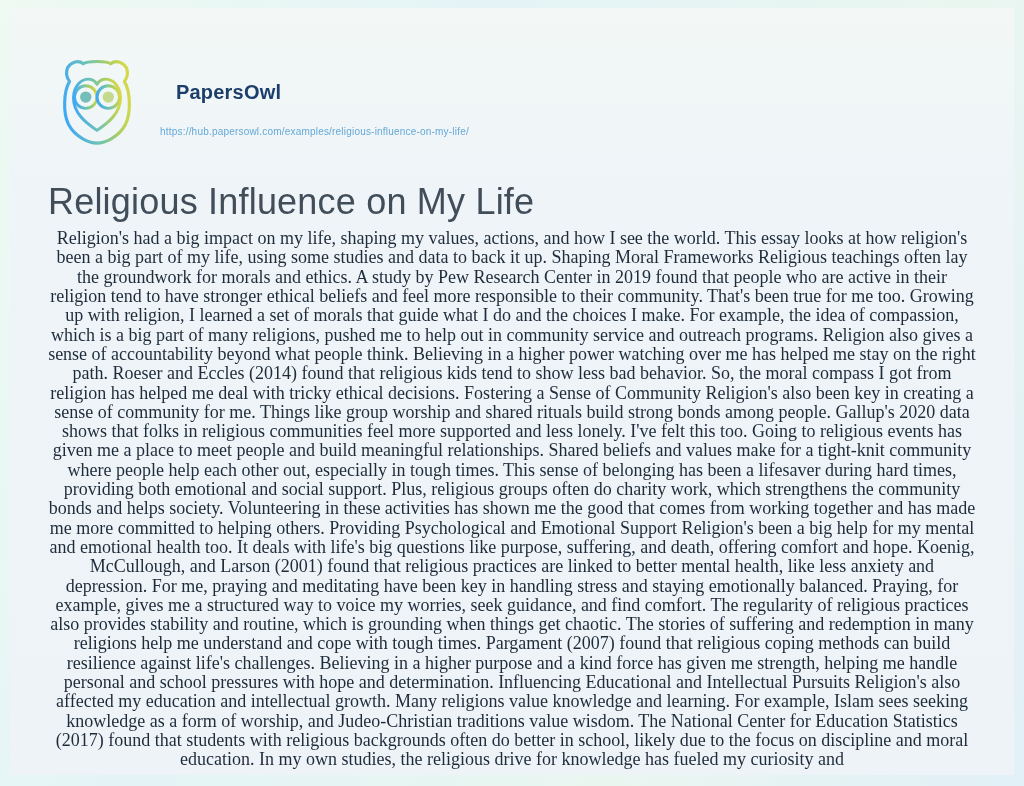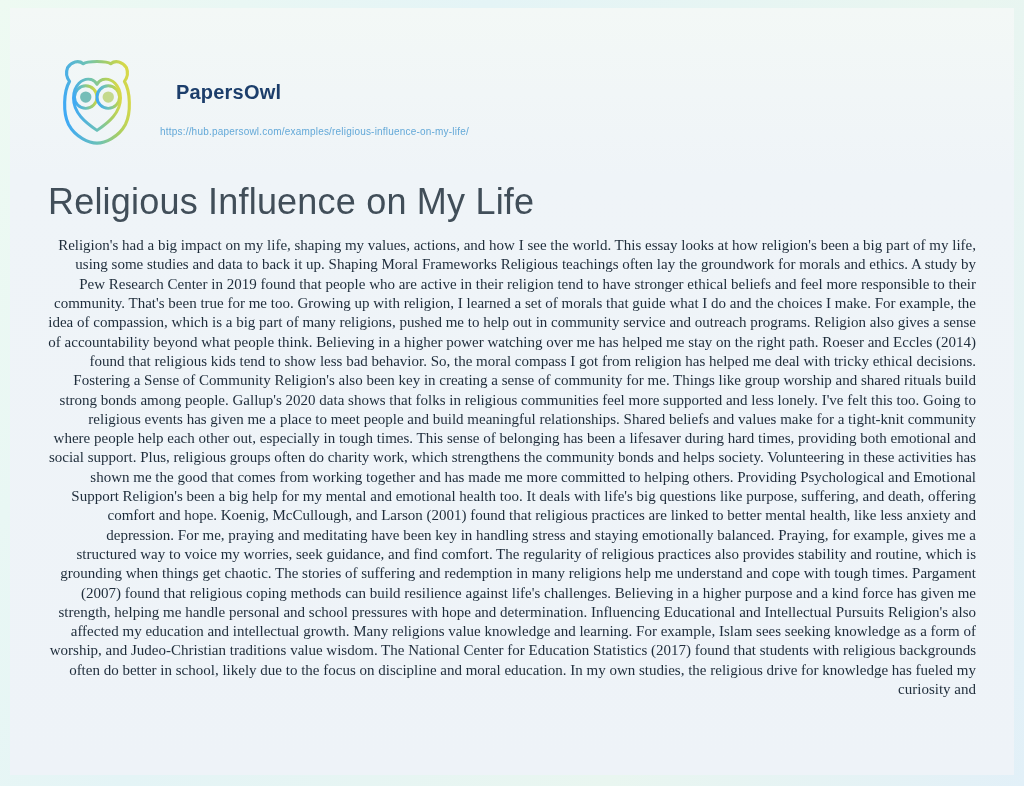--- a/index.html
+++ b/index.html
@@ -28,25 +28,25 @@
   .brand-url{
     margin-top:7px;font-size:10px;color:#64a9d8;text-decoration:none;
     letter-spacing:0.2px;
   }
   .article-title{
     margin:30px 0 0 0;
     font-size:36px;font-weight:400;color:#414e59;
     letter-spacing:0.2px;line-height:1.2;
   }
   .essay-body{
-    margin-top:13px;
+    margin-top:6px;
     font-family:"Liberation Serif","DejaVu Serif",serif;
-    font-size:15px;line-height:19.3px;
+    font-size:18px;line-height:19.3px;
     color:#1e2c3a;
-    text-align:right;
+    text-align:center;
   }
 </style>
 </head>
 <body>
 
 <div class="card">
 
   <div class="site-header">
 
     <div class="logo-wrap">

